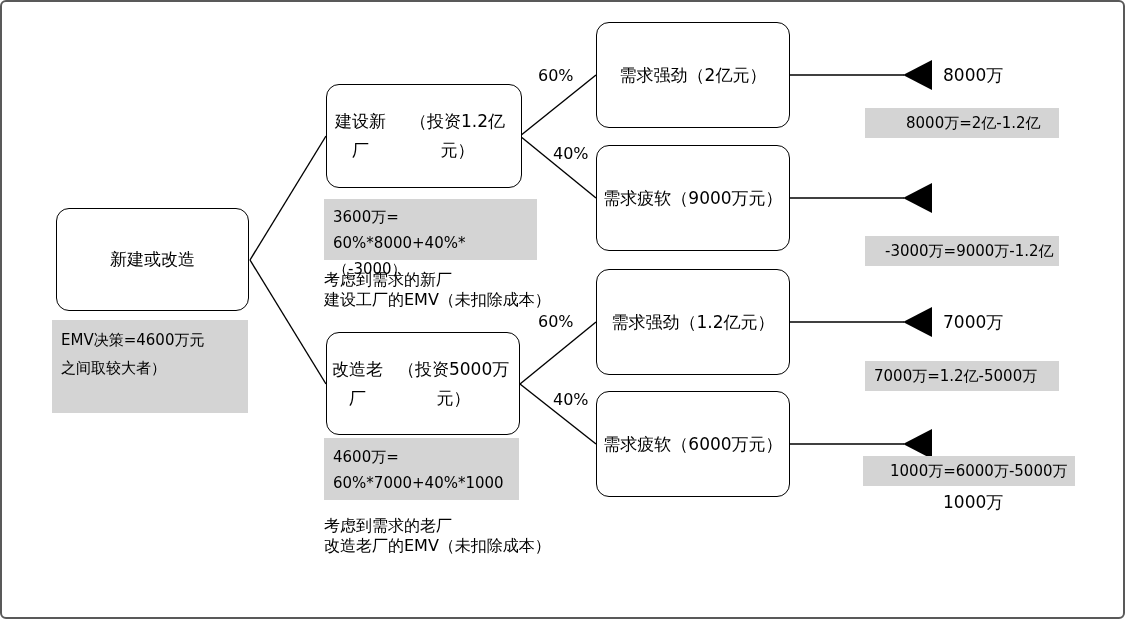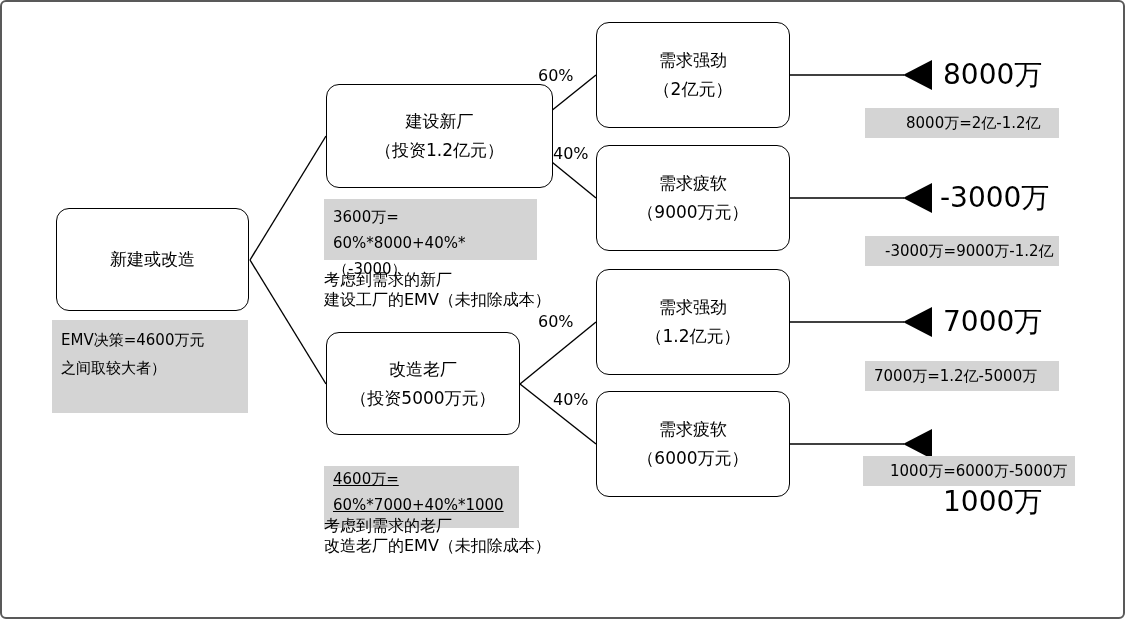--- a/index.html
+++ b/index.html
@@ -14,21 +14,21 @@
     color:#000;
     overflow:hidden;
   }
   #wires{position:absolute;left:0;top:0;width:1125px;height:619px;z-index:0;}
   .node{
     position:absolute;z-index:1;
     box-sizing:border-box;
     background:#fff;
     border:1.5px solid #000;
     border-radius:13px;
-    display:flex;flex-direction:column;
+    display:flex;flex-direction:row;
     align-items:center;justify-content:center;
     font-size:17px;line-height:1.7;
     text-align:center;
   }
   .graynote{
     position:absolute;z-index:1;
     box-sizing:border-box;
     background:#d4d4d4;
     font-size:15px;
     padding-left:9px;
@@ -38,21 +38,21 @@
     position:absolute;z-index:1;
     font-size:16px;line-height:20px;
     white-space:nowrap;
   }
   .prob{
     position:absolute;z-index:1;
     font-size:16px;
   }
   .endvalue{
     position:absolute;z-index:1;
-    font-size:28px;
+    font-size:17px;
     transform:translateY(-50%);
     white-space:nowrap;
   }
 </style>
 </head>
 <body>
 
 <div id="canvas">
 
   <svg id="wires" viewBox="0 0 1125 619" xmlns="http://www.w3.org/2000/svg">
@@ -78,41 +78,41 @@
 
   <div class="node" style="left:54px;top:206px;width:193px;height:103px;">
     <span>新建或改造</span>
   </div>
 
   <div class="graynote" style="left:50px;top:318px;width:196px;height:93px;padding-top:6px;line-height:28px;">
     <span class="nline">EMV决策=4600万元</span>
     <span class="nline">之间取较大者）</span>
   </div>
 
-  <div class="node" style="left:324px;top:82px;width:227px;height:104px;">
+  <div class="node" style="left:324px;top:82px;width:196px;height:104px;">
     <span>建设新厂</span>
     <span>（投资1.2亿元）</span>
   </div>
 
   <div class="graynote" style="left:322px;top:197px;width:213px;height:61px;padding-top:5px;line-height:26px;">
     <span class="nline">3600万=</span>
     <span class="nline">60%*8000+40%*（-3000）</span>
   </div>
 
   <div class="caption" style="left:322px;top:268px;">
     <div>考虑到需求的新厂</div>
     <div>建设工厂的EMV（未扣除成本）</div>
   </div>
 
   <div class="node" style="left:324px;top:330px;width:194px;height:103px;">
     <span>改造老厂</span>
     <span>（投资5000万元）</span>
   </div>
 
-  <div class="graynote" style="left:322px;top:464px;width:195px;height:62px;line-height:26px;text-decoration:underline;">
+  <div class="graynote" style="left:322px;top:436px;width:195px;height:62px;padding-top:6px;line-height:26px;">
     <span class="nline">4600万=</span>
     <span class="nline">60%*7000+40%*1000</span>
   </div>
 
   <div class="caption" style="left:322px;top:514px;">
     <div>考虑到需求的老厂</div>
     <div>改造老厂的EMV（未扣除成本）</div>
   </div>
 
   <span class="prob" style="left:536px;top:64px;">60%</span>
@@ -131,21 +131,20 @@
   <div class="node" style="left:594px;top:267px;width:194px;height:106px;">
     <span>需求强劲</span>
     <span>（1.2亿元）</span>
   </div>
   <div class="node" style="left:594px;top:389px;width:194px;height:106px;">
     <span>需求疲软</span>
     <span>（6000万元）</span>
   </div>
 
   <div class="endvalue" style="left:941px;top:73px;">8000万</div>
-  <div class="endvalue" style="left:938px;top:196px;">-3000万</div>
   <div class="endvalue" style="left:941px;top:320px;">7000万</div>
   <div class="endvalue" style="left:941px;top:456px;margin-top:44px;">1000万</div>
 
   <div class="graynote" style="left:863px;top:106px;width:194px;height:30px;line-height:30px;padding-left:41px;">8000万=2亿-1.2亿</div>
   <div class="graynote" style="left:863px;top:234px;width:194px;height:30px;line-height:30px;padding-left:20px;">-3000万=9000万-1.2亿</div>
   <div class="graynote" style="left:863px;top:359px;width:194px;height:30px;line-height:30px;">7000万=1.2亿-5000万</div>
   <div class="graynote" style="left:861px;top:454px;width:212px;height:30px;line-height:30px;padding-left:27px;">1000万=6000万-5000万</div>
 
 </div>
 

